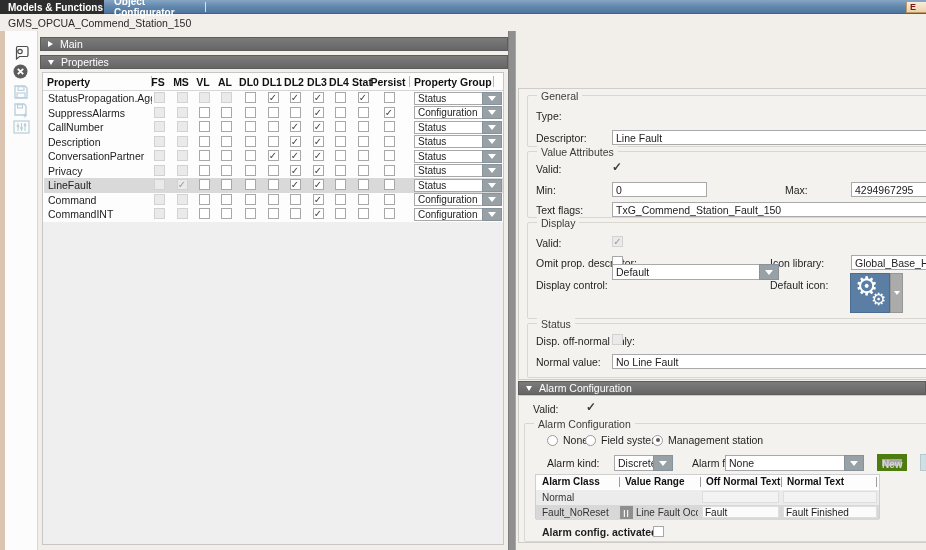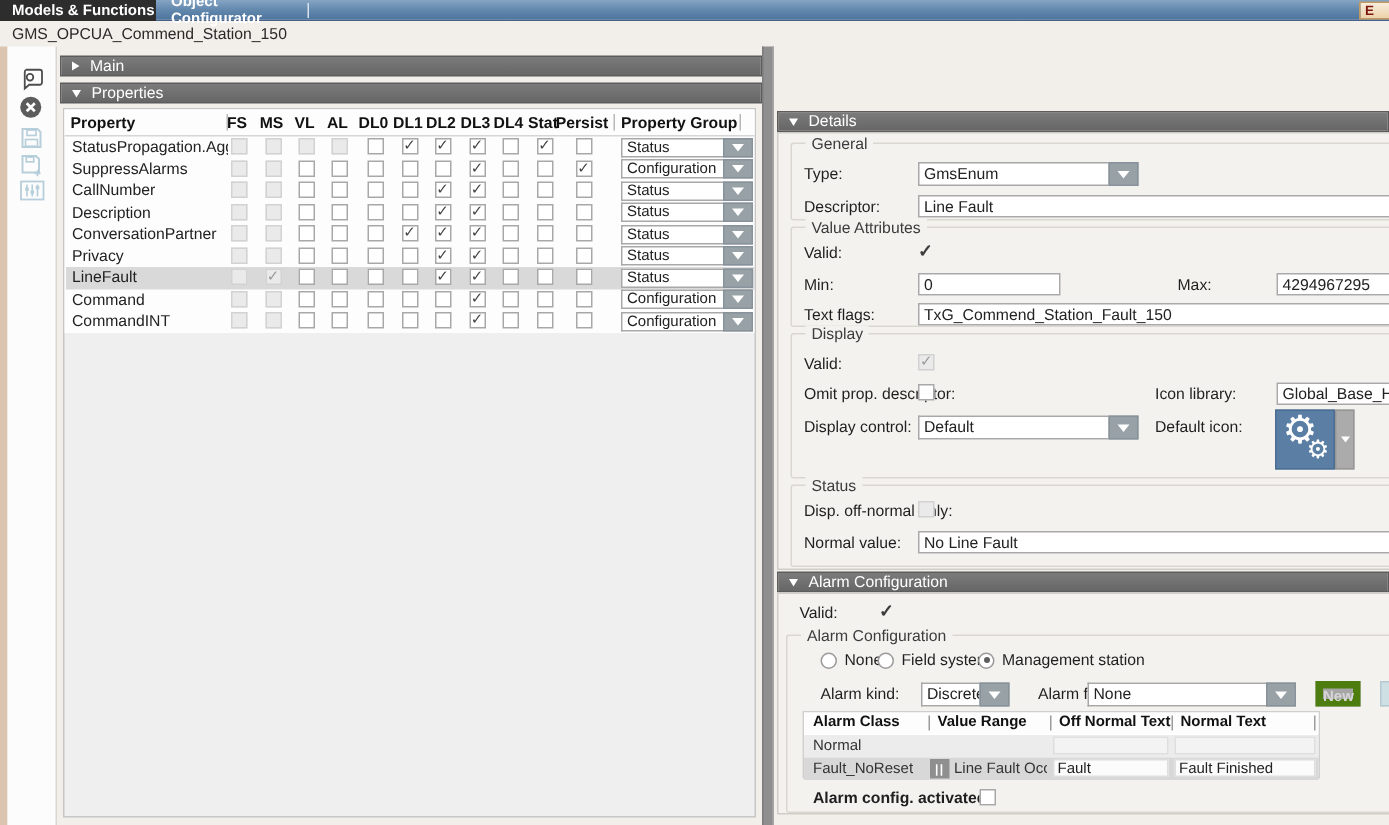--- a/index.html
+++ b/index.html
@@ -367,34 +367,26 @@
             <span class="dd-btn"></span>
           </div>
         </div>
       </div>
   </div>
 
   <div id="splitter" class="abs"></div>
 
   <div id="right" class="abs">
 
-    <div class="abs sec-h" style="left:2px;top:43px;width:408px;height:14px">
-      <span class="tri-down"></span>
-      <span>Details</span>
-    </div>
 
     <div class="abs body-box" style="left:2px;top:57px;width:412px;height:292px">
 
       <div class="group" style="left:8px;top:6px;width:420px;height:52px">
         <span class="group-label">General</span>
         <span class="lbl" style="left:8px;top:14px">Type:</span>
-        <div class="dd dd16" style="left:84px;top:12px;width:147px">
-          <span class="dd-field">GmsEnum</span>
-          <span class="dd-btn"></span>
-        </div>
         <span class="lbl" style="left:8px;top:36px">Descriptor:</span>
         <div class="input" style="left:84px;top:34px;width:330px">Line Fault</div>
       </div>
 
       <div class="group" style="left:8px;top:62px;width:420px;height:67px">
         <span class="group-label">Value Attributes</span>
         <span class="lbl" style="left:8px;top:11px">Valid:</span>
         <span class="check-plain" style="left:84px;top:9px"></span>
         <span class="lbl" style="left:8px;top:32px">Min:</span>
         <div class="input" style="left:84px;top:30px;width:95px">0</div>
@@ -406,21 +398,21 @@
 
       <div class="group" style="left:8px;top:133px;width:420px;height:97px">
         <span class="group-label">Display</span>
         <span class="lbl" style="left:8px;top:14px">Valid:</span>
         <span class="cb disabled-checked" style="left:84px;top:13px"></span>
         <span class="lbl" style="left:8px;top:34px">Omit prop. descriptor:</span>
         <span class="cb" style="left:84px;top:33px"></span>
         <span class="lbl" style="left:242px;top:34px">Icon library:</span>
         <div class="input" style="left:323px;top:32px;width:95px">Global_Base_HQ_1</div>
         <span class="lbl" style="left:8px;top:56px">Display control:</span>
-        <div class="dd dd16" style="left:84px;top:54px;width:147px">
+        <div class="dd dd16" style="left:84px;top:41px;width:167px">
           <span class="dd-field">Default</span>
           <span class="dd-btn"></span>
         </div>
         <span class="lbl" style="left:242px;top:56px">Default icon:</span>
         <div id="icon-tile" class="abs" style="left:322px;top:50px;width:40px;height:40px">
           <span class="gear" style="left:4px;top:-3px;font-size:26px">⚙</span>
           <span class="gear" style="left:20px;top:15px;font-size:17px">⚙</span>
         </div>
         <div id="icon-dd-btn" class="abs" style="left:362px;top:50px;width:13px;height:40px"></div>
       </div>

